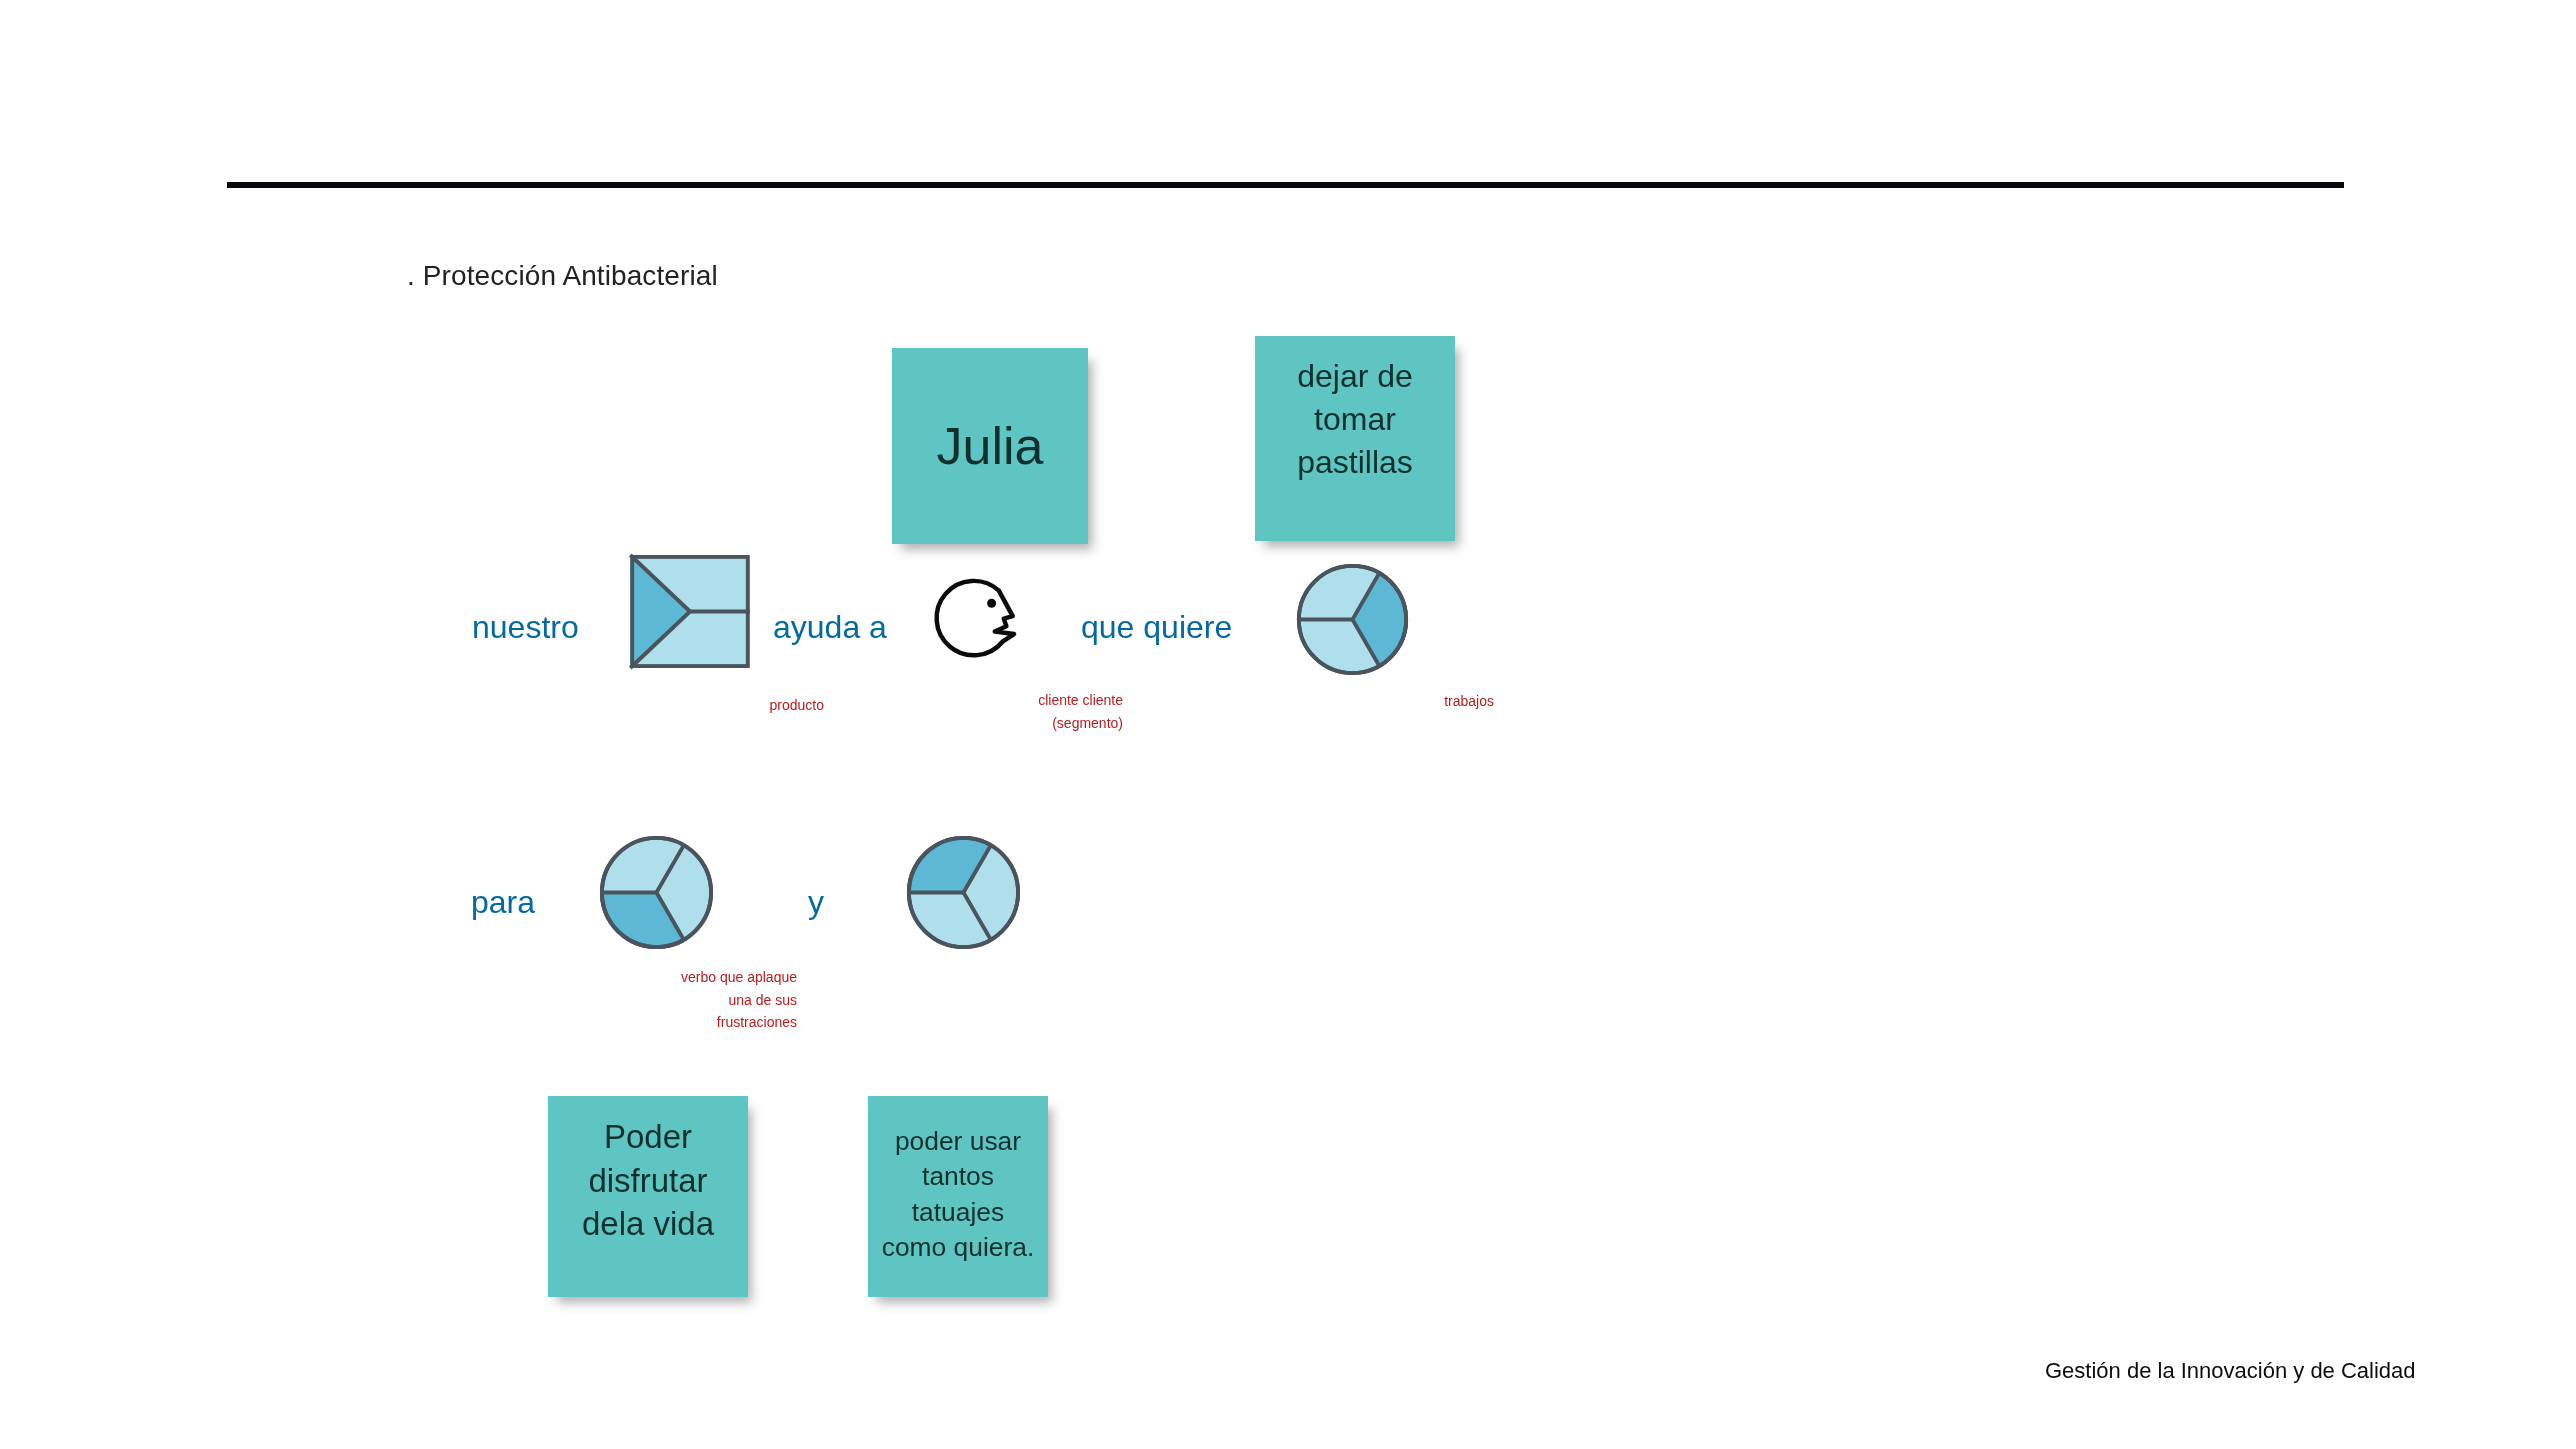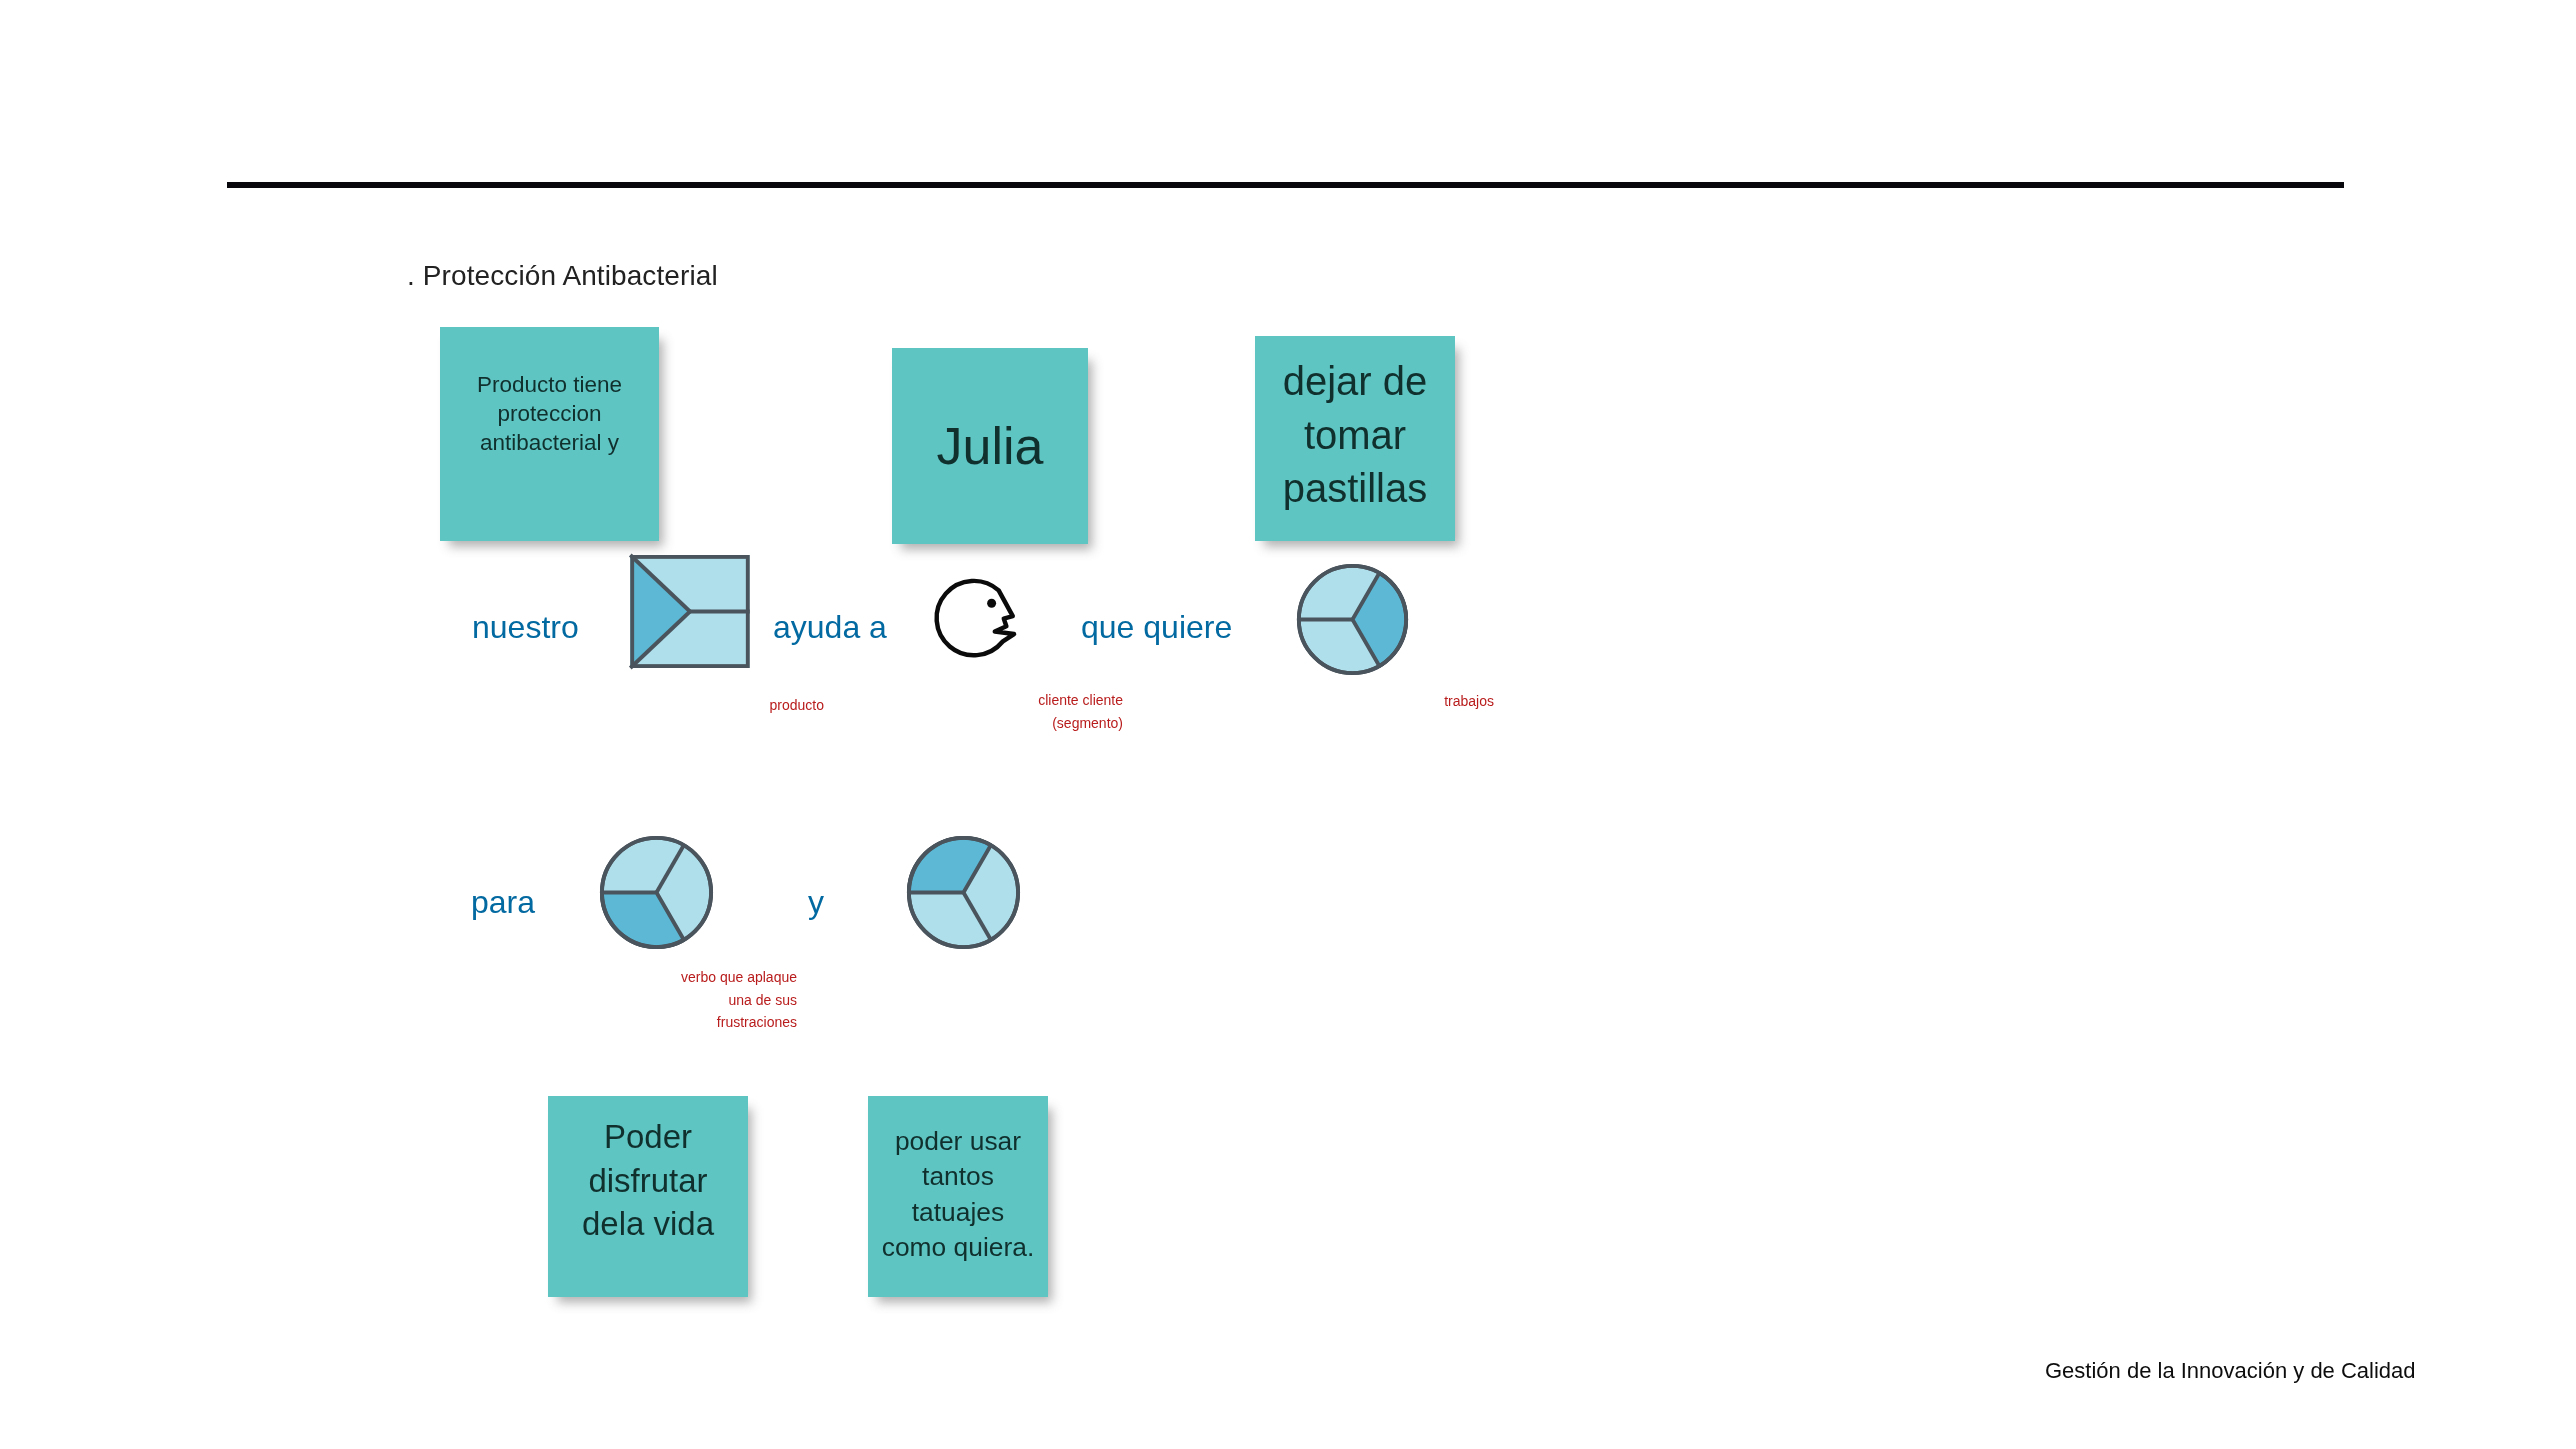--- a/index.html
+++ b/index.html
@@ -79,21 +79,21 @@
   }
   .sticky--julia {
     left: 892px; top: 348px;
     width: 196px; height: 196px;
     font-size: 52px;
     align-items: center;
   }
   .sticky--pills {
     left: 1255px; top: 336px;
     width: 200px; height: 205px;
-    font-size: 40px;
+    font-size: 32px;
     align-items: flex-start;
     padding-top: 19.3px;
     line-height: 1.34;
   }
   .sticky--gain1 {
     left: 548px; top: 1096px;
     width: 200px; height: 201px;
     font-size: 33px;
     align-items: flex-start;
     padding-top: 19.3px;
@@ -151,23 +151,20 @@
 </style>
 </head>
 <body>
 
 <div id="slide">
 
   <div class="rule"></div>
 
   <div class="slide-title">. Protección Antibacterial</div>
 
-  <div class="sticky sticky--product">
-    <span>Producto tiene proteccion antibacterial y</span>
-  </div>
 
   <div class="sticky sticky--julia">
     <span>Julia</span>
   </div>
 
   <div class="sticky sticky--pills">
     <span>dejar de tomar pastillas</span>
   </div>
 
   <div class="sticky sticky--gain1">

